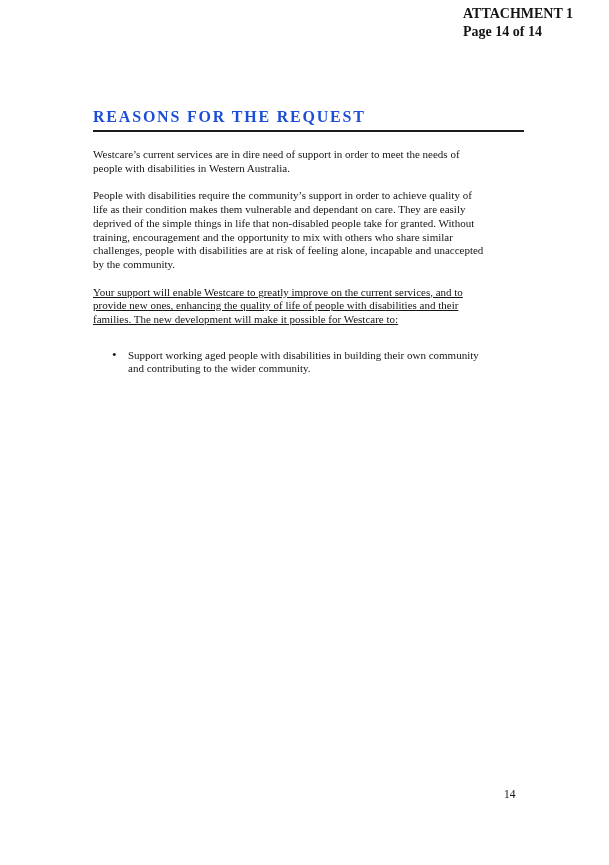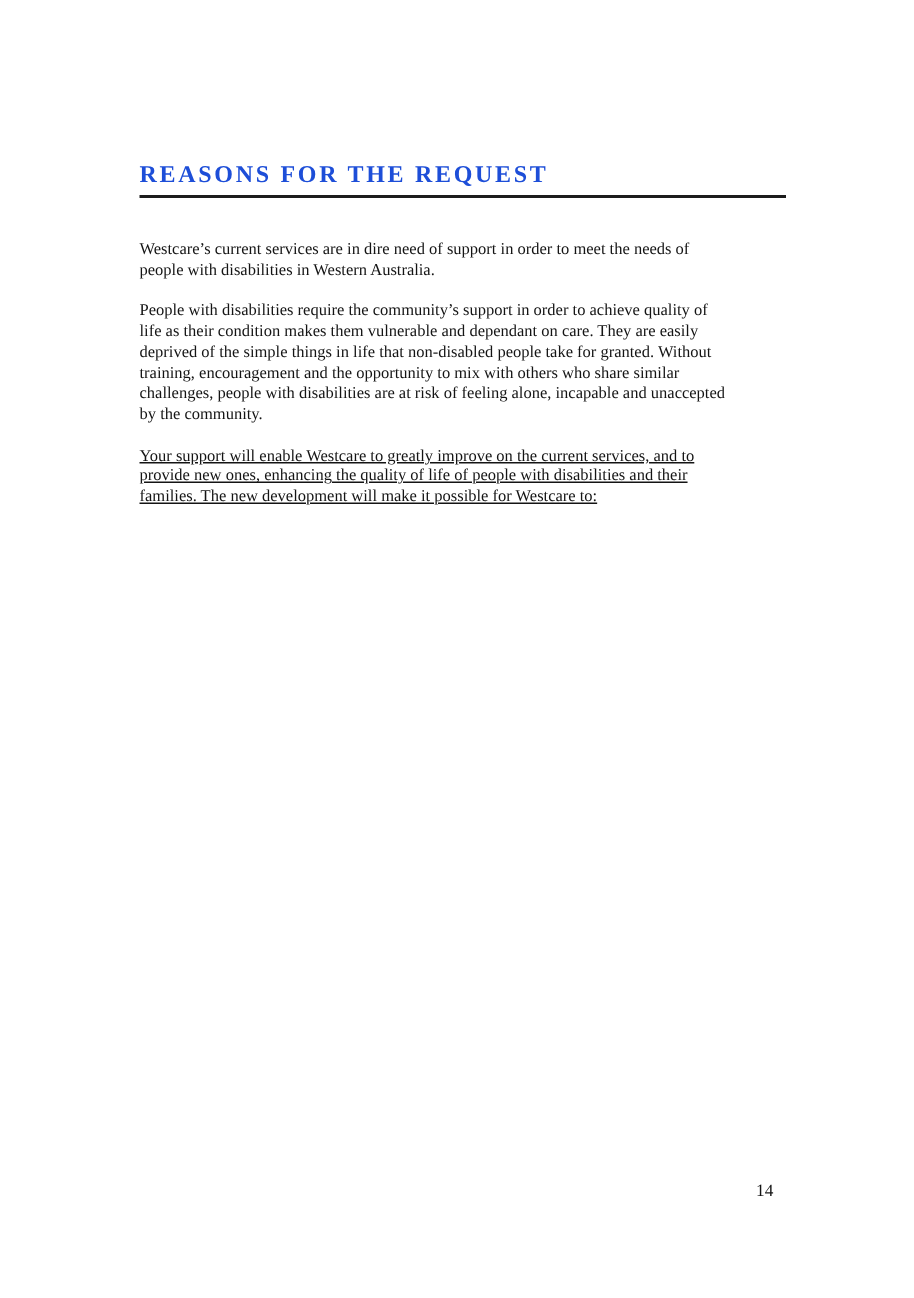--- a/index.html
+++ b/index.html
@@ -45,21 +45,21 @@
     margin: 3px 0 0 0;
     width: 431px;
   }
   .content p {
     margin: 0 0 14px 0;
     font-size: 11px;
     line-height: 13.7px;
     white-space: pre-line;
   }
   .content p:first-of-type {
-    margin-top: 28px;
+    margin-top: 16px;
   }
   .content p.lead-in {
     margin-bottom: 22px;
     text-decoration: underline;
   }
   ul.bullet-list {
     list-style: none;
     margin: 0;
     padding: 0;
   }
@@ -84,38 +84,44 @@
     top: 788px;
     font-size: 11.5px;
     font-family: Liberation Serif, serif;
   }
 </style>
 </head>
 <body>
 
 <div class="page">
 
+  <div class="attachment-header">
+    <div>ATTACHMENT 1</div>
+    <div>Page 14 of 14</div>
+  </div>
 
   <div class="content">
     <h1 class="section-title">REASONS FOR THE REQUEST</h1>
     <hr class="title-rule">
 
     <p>Westcare’s current services are in dire need of support in order to meet the needs of
 people with disabilities in Western Australia.</p>
 
     <p>People with disabilities require the community’s support in order to achieve quality of
 life as their condition makes them vulnerable and dependant on care. They are easily
 deprived of the simple things in life that non-disabled people take for granted. Without
 training, encouragement and the opportunity to mix with others who share similar
 challenges, people with disabilities are at risk of feeling alone, incapable and unaccepted
 by the community.</p>
 
     <p class="lead-in">Your support will enable Westcare to greatly improve on the current services, and to
 provide new ones, enhancing the quality of life of people with disabilities and their
 families. The new development will make it possible for Westcare to:</p>
 
     <ul class="bullet-list">
+        <li>Support working aged people with disabilities in building their own community
+and contributing to the wider community.</li>
       </ul>
   </div>
 
   <div class="page-number">14</div>
 
 </div>
 
 </body></html>

